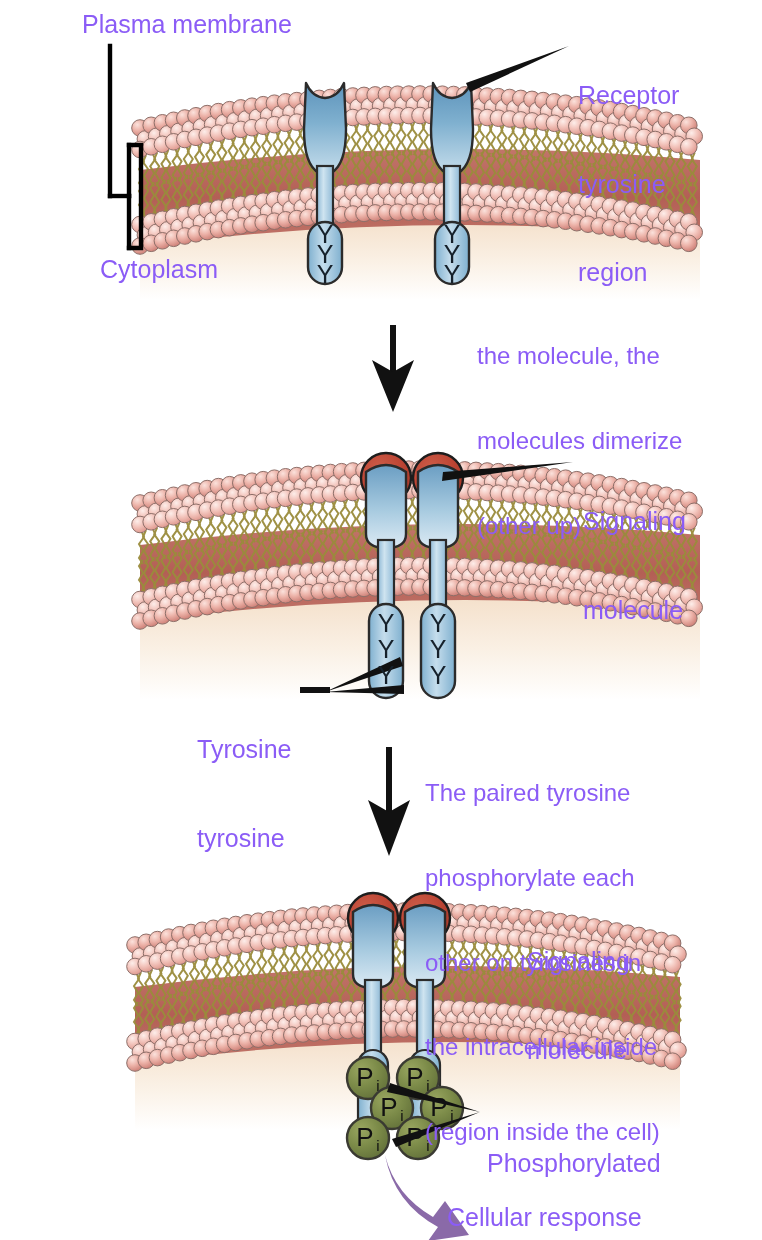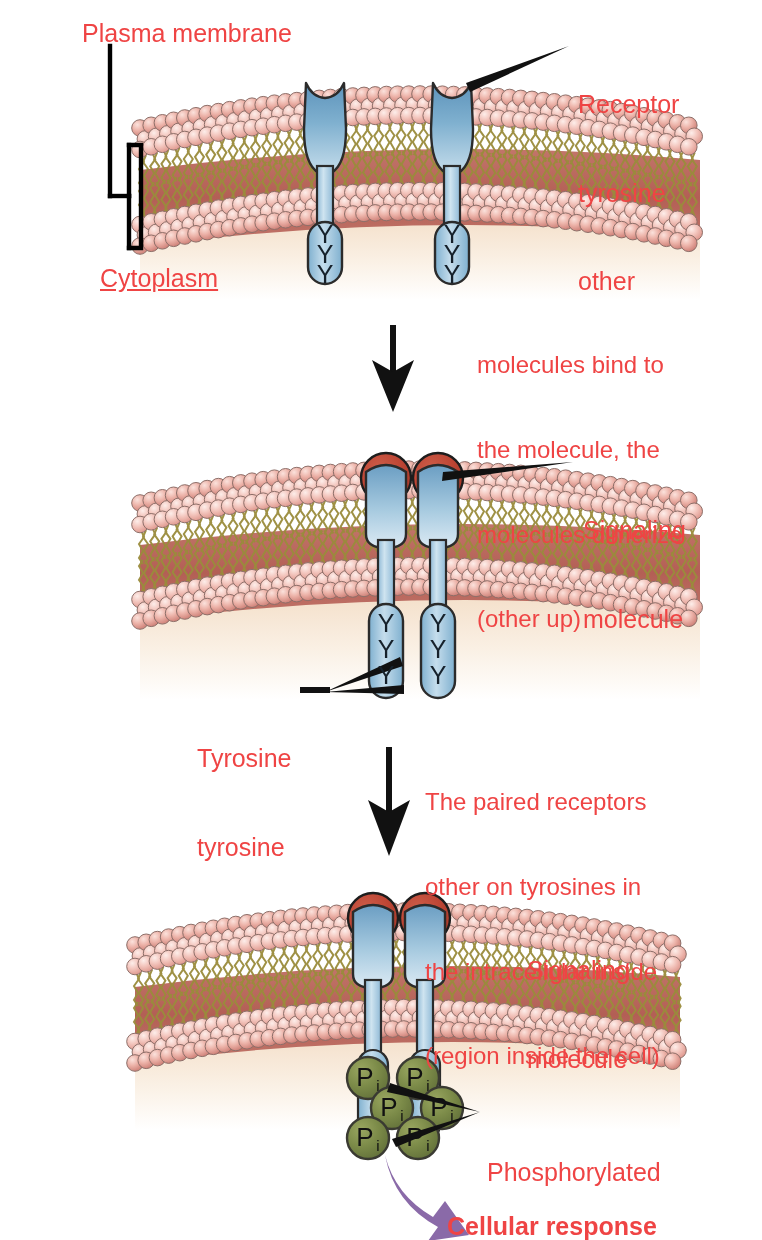--- a/index.html
+++ b/index.html
@@ -1,20 +1,20 @@
 <!DOCTYPE html>
 <html><head>
 <meta charset="utf-8">
 <style>
   html,body{margin:0;padding:0;background:#ffffff;}
   body{width:762px;height:1240px;position:relative;overflow:hidden;
        font-family:"Liberation Sans","DejaVu Sans",sans-serif;color:#000;}
   .stage{position:absolute;inset:0;width:762px;height:1240px;}
   svg.layer{position:absolute;left:0;top:0;width:762px;height:1240px;overflow:visible;}
-  .txt{position:absolute;white-space:pre;line-height:1.18;color:#ef4444;margin-top:9px;}
+  .txt{position:absolute;white-space:pre;line-height:1.18;color:#8b5cf6;}
   .lbl{font-size:25px;}
   .para{font-size:24px;}
 </style>
 </head>
 <body>
 
 <div class="stage">
 
   <svg class="layer" viewBox="0 0 762 1240">
     <defs>
@@ -1719,57 +1719,57 @@
         <text x="386" y="684" text-anchor="middle" font-family="&quot;Liberation Sans&quot;,sans-serif" font-size="25" fill="#16212b">Y</text>
       </g>
       <g>
         <text x="438" y="632" text-anchor="middle" font-family="&quot;Liberation Sans&quot;,sans-serif" font-size="25" fill="#16212b">Y</text>
         <text x="438" y="658" text-anchor="middle" font-family="&quot;Liberation Sans&quot;,sans-serif" font-size="25" fill="#16212b">Y</text>
         <text x="438" y="684" text-anchor="middle" font-family="&quot;Liberation Sans&quot;,sans-serif" font-size="25" fill="#16212b">Y</text>
       </g>
     </svg>
 
   <div class="txt lbl" style="left:82px;top:10px;">Plasma membrane</div>
-  <div class="txt lbl" style="left:100px;top:255px;text-decoration:underline;">Cytoplasm</div>
+  <div class="txt lbl" style="left:100px;top:255px;">Cytoplasm</div>
 
   <div class="txt lbl" style="left:578px;top:22px;">
     <div>Receptor</div>
     <div>tyrosine</div>
-    <div>other</div>
+    <div>region</div>
   </div>
 
   <div class="txt para" style="left:477px;top:285px;">
-    <div>molecules bind to</div>
     <div>the molecule, the</div>
     <div>molecules dimerize</div>
     <div>(other up)</div>
   </div>
 
   <div class="txt lbl" style="left:583px;top:448px;">
     <div>Signaling</div>
     <div>molecule</div>
   </div>
 
   <div class="txt lbl" style="left:197px;top:676px;">
     <div>Tyrosine</div>
     <div>tyrosine</div>
   </div>
 
   <div class="txt para" style="left:425px;top:722px;">
-    <div>The paired receptors</div>
+    <div>The paired tyrosine</div>
+    <div>phosphorylate each</div>
     <div>other on tyrosines in</div>
     <div>the intracellular inside</div>
     <div>(region inside the cell)</div>
   </div>
 
   <div class="txt lbl" style="left:527px;top:888px;">
     <div>Signaling</div>
     <div>molecule</div>
   </div>
 
   <div class="txt lbl" style="left:487px;top:1090px;">
     <div>Phosphorylated</div>
     <div>tyrosine residues</div>
   </div>
 
-  <div class="txt lbl" style="left:447px;top:1203px;font-weight:bold;">Cellular response</div>
+  <div class="txt lbl" style="left:447px;top:1203px;">Cellular response</div>
 
 </div>
 
 </body></html>

